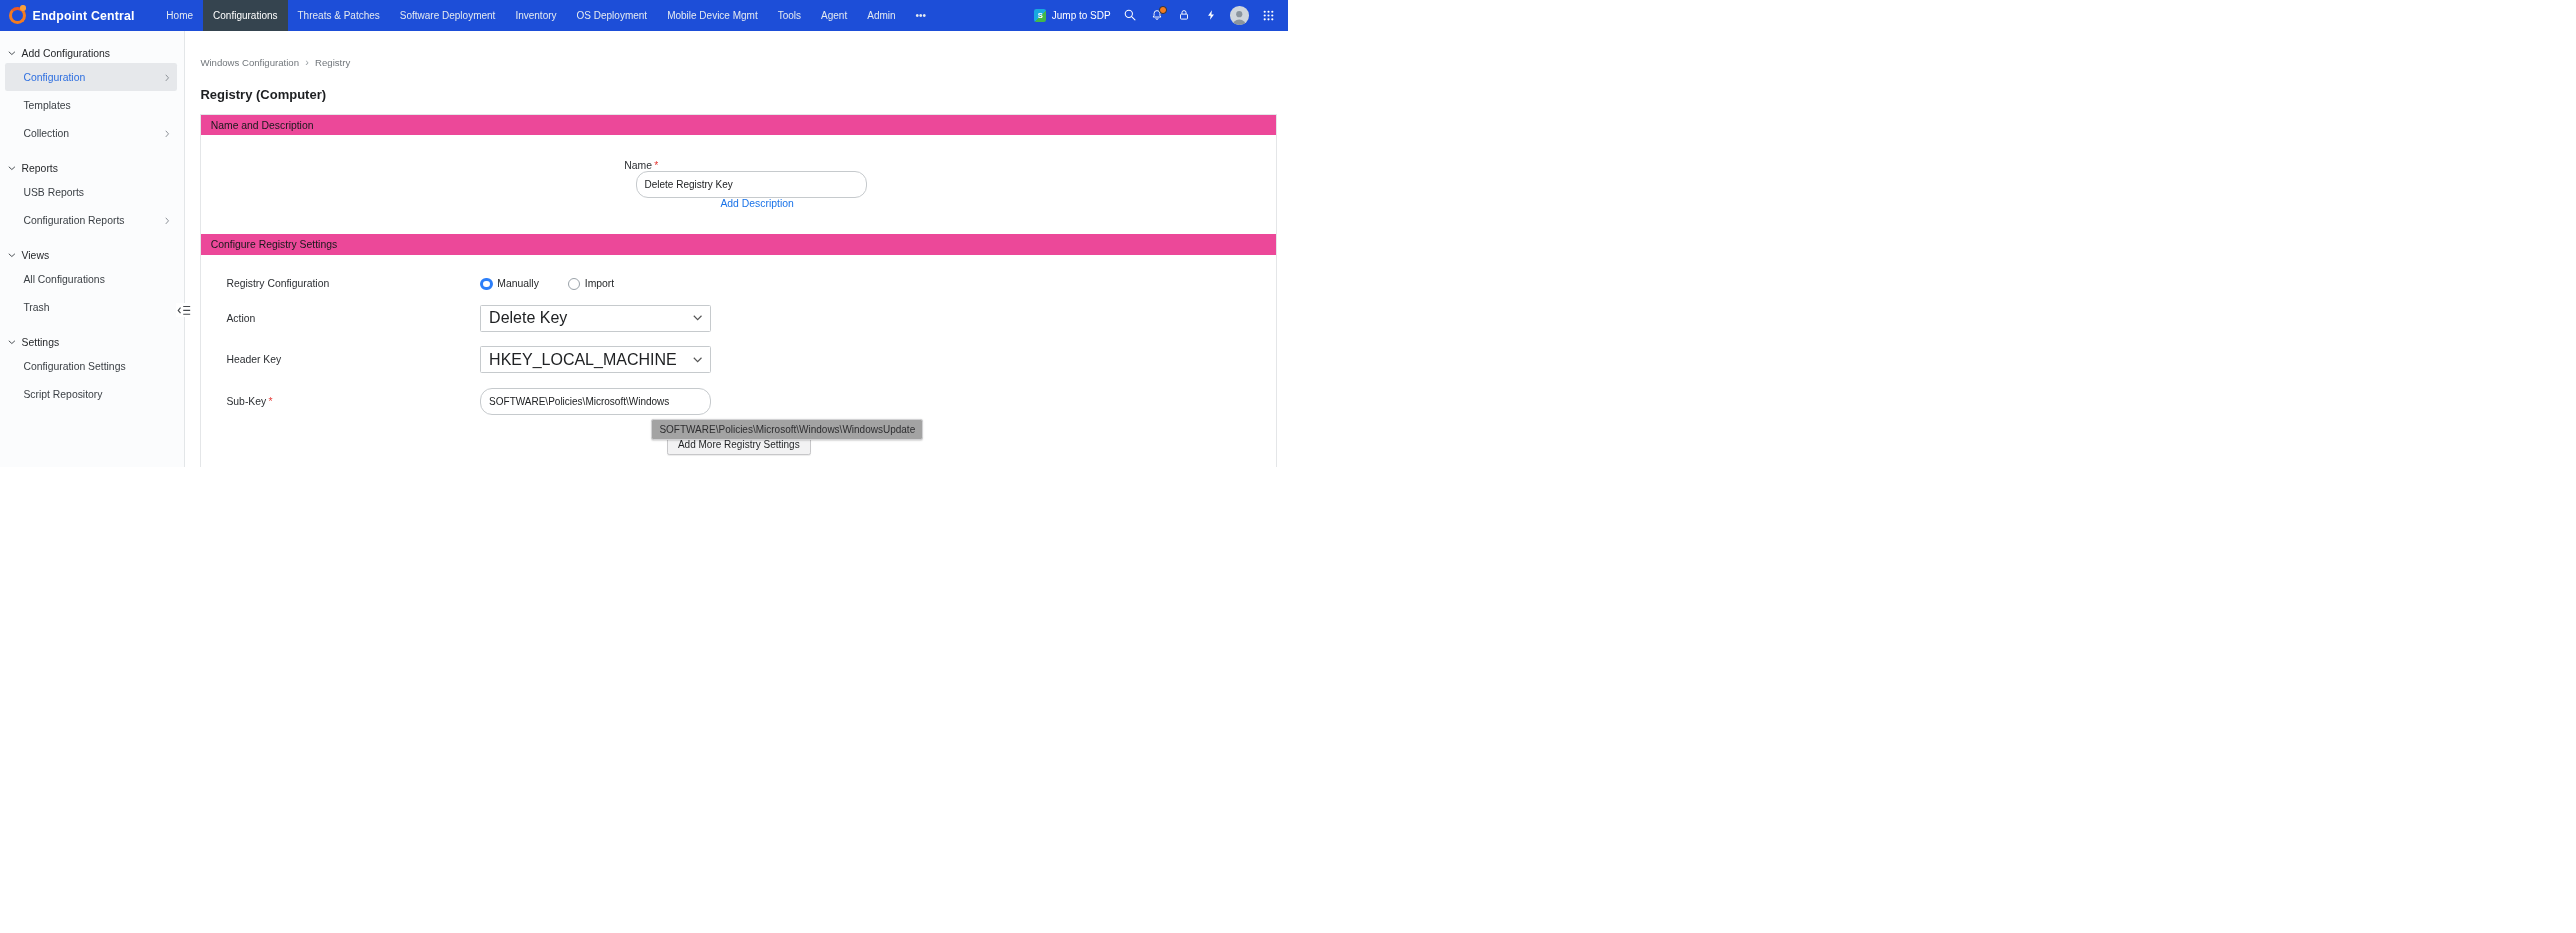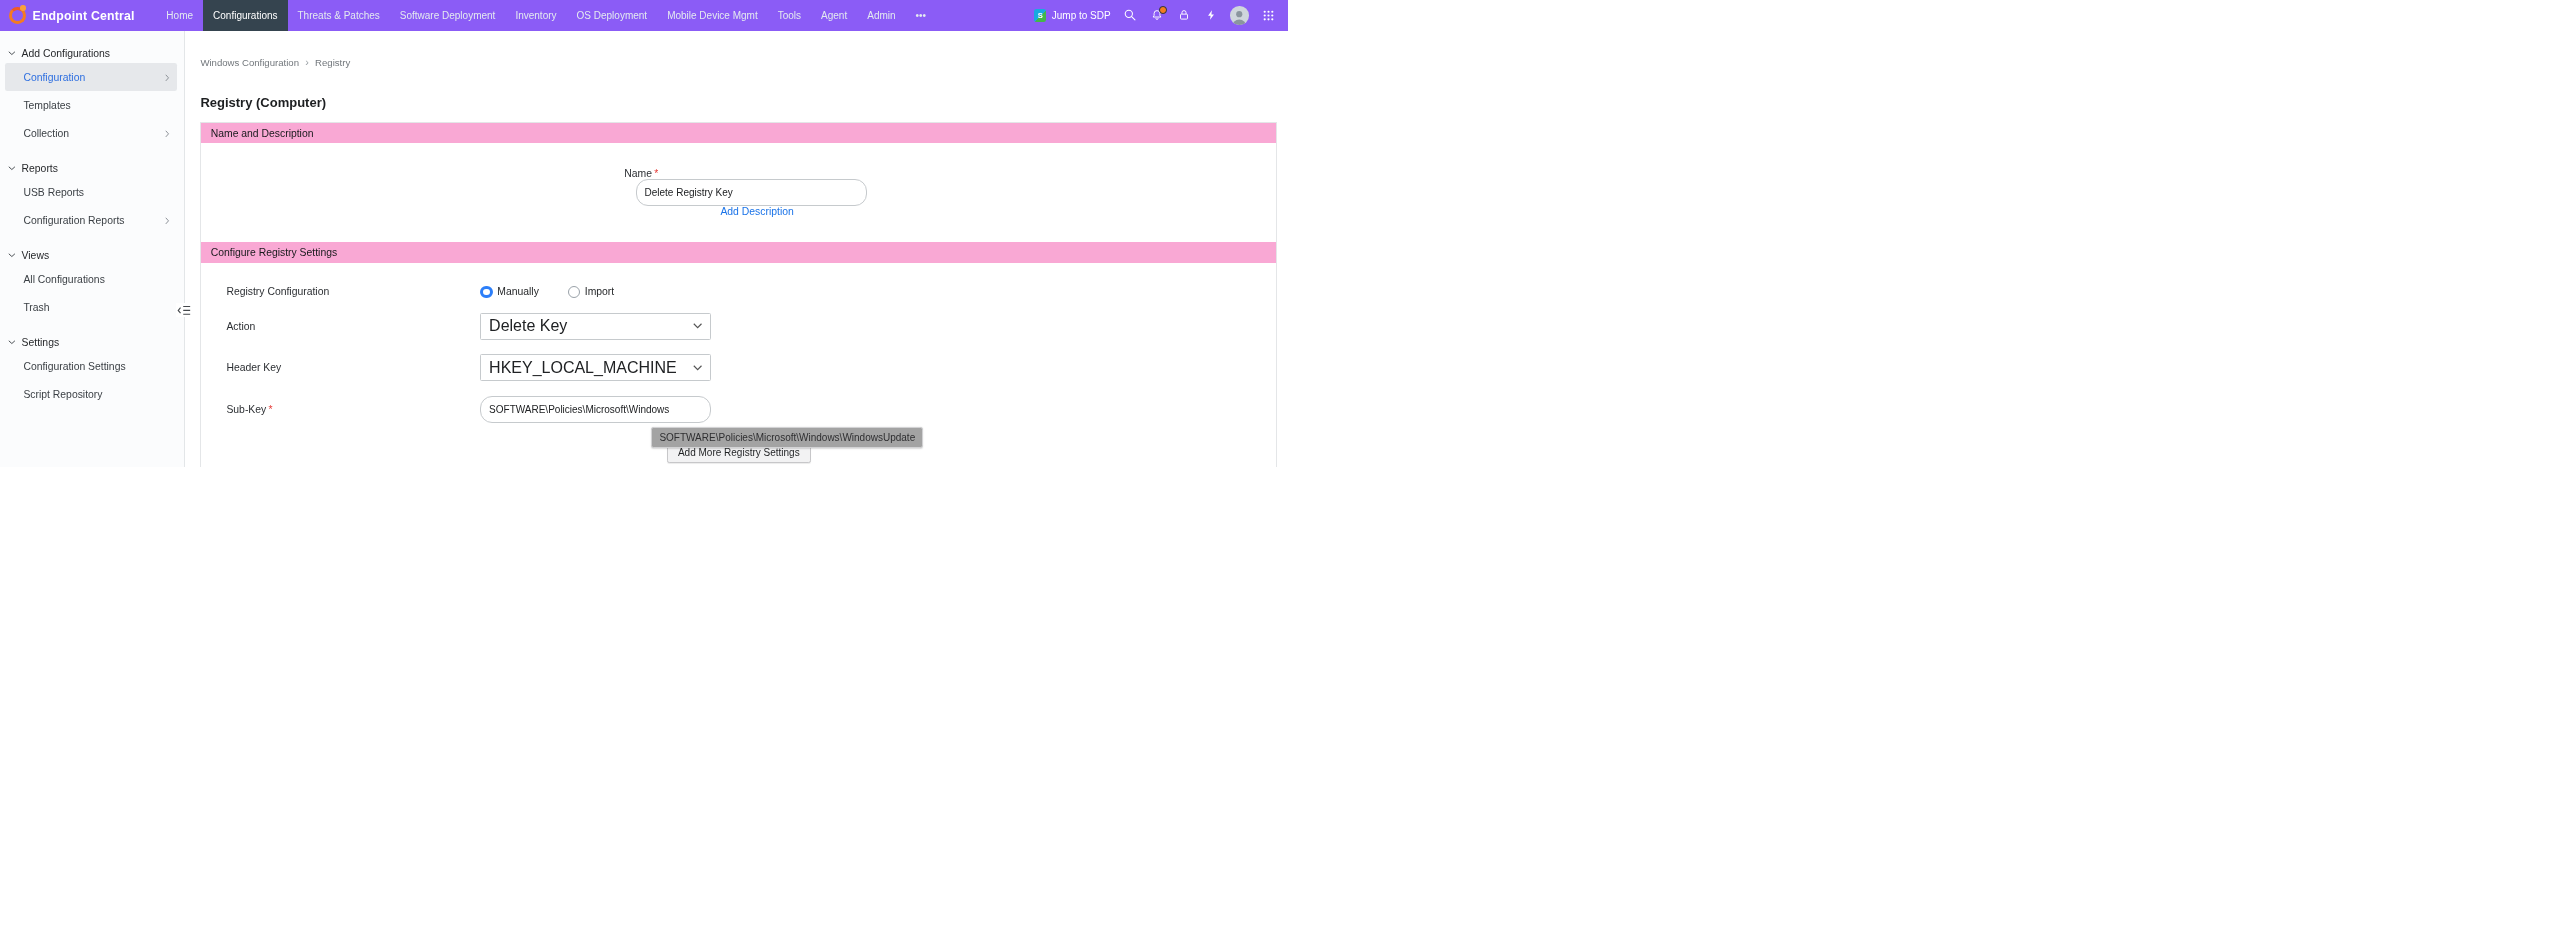--- a/index.html
+++ b/index.html
@@ -1,21 +1,21 @@
 <!DOCTYPE html>
 <html style="font-size:12.3px"><head>
 <meta charset="utf-8">
 <style>
   * { box-sizing: border-box; margin: 0; padding: 0; }
   html, body { background: #fff; }
   body { font-family: "Liberation Sans", sans-serif; }
   .page { width: 1288px; height: 467px; overflow: hidden; display: flex; flex-direction: column; background: #fff; }
 
   
-  .topbar { height: 31px; min-height: 31px; background: #8b5cf6; display: flex; align-items: center; color: #fff; padding-left: 9.3px; }
+  .topbar { height: 31px; min-height: 31px; background: #1d4ed8; display: flex; align-items: center; color: #fff; padding-left: 9.3px; }
   .brand { display: flex; align-items: center; gap: 6.2px; margin-right: 21.6px; cursor: pointer; }
   .logo-ring { width: 17px; height: 17px; border-radius: 50%; border: 3.9px solid #f47b20; border-top-color: #ef5a23; position: relative; }
   .logo-ring::after { content:""; position:absolute; width:5.4px; height:5.4px; background:#f9a03c; border-radius:50%; top:-4.6px; right:-2.3px; }
   .brand-title { font-size: 12.3px; font-weight: 700; letter-spacing: 0.2px; white-space: nowrap; }
   .topnav { display: flex; height: 100%; }
   .nav-item { padding: 0 10px; display: flex; align-items: center; font-size: 10px; color: #e4eaf0; cursor: pointer; white-space: nowrap; }
   .nav-item.active { background: #35444f; color: #fff; }
   .topbar-right { margin-left: auto; display: flex; align-items: center; gap: 11.6px; padding-right: 12.3px; }
   .jump-sdp { display: flex; align-items: center; gap: 5.4px; font-size: 10px; cursor: pointer; white-space: nowrap; }
   .sdp-badge { width: 12.3px; height: 12.3px; border-radius: 2.3px; background: linear-gradient(135deg,#18a9e0 55%, #43b749 55%); display:flex; align-items:center; justify-content:center; font-size:7.7px; font-weight:700; color:#fff; }
@@ -29,27 +29,27 @@
   
   .sidebar { width: 185px; min-width: 185px; background: #fbfcfd; border-right: 0.8px solid #e3e6e8; padding-top: 12.3px; position: relative; }
   .side-section { margin-bottom: 10.8px; }
   .side-section-header { display: flex; align-items: center; gap: 6.2px; padding: 4.6px 7.7px; font-size: 10.4px; font-weight: 500; color: #26282b; cursor: pointer; }
   .side-item { height: 28px; display: flex; align-items: center; justify-content: space-between; margin: 0 7px 0 5.4px; padding: 0 7px 0 18px; font-size: 10.4px; color: #3a3f44; border-radius: 2.3px; cursor: pointer; }
   .side-item.selected { background: #e6e8eb; color: #2e6fe0; }
   .collapse-toggle { position: absolute; top: 272px; right: -8.5px; background: #fff; padding: 1.5px; cursor: pointer; }
 
   
   .main { flex: 1; padding: 25px 10.8px 0 15.4px; min-width: 0; }
-  .breadcrumb { font-size: 9.6px; color: #72777c; display: flex; gap: 6.2px; align-items: center; margin-bottom: 27px; }
+  .breadcrumb { font-size: 9.6px; color: #72777c; display: flex; gap: 6.2px; align-items: center; margin-bottom: 19px; }
   .crumb { cursor: pointer; }
   .crumb-sep { color: #9aa0a5; font-size: 10.8px; }
   .page-title { font-size: 13px; font-weight: 700; color: #1d1f21; margin: 0 0 12.3px; }
 
   .panel { border: 0.8px solid #e4e6e8; border-bottom: none; }
-  .section-bar { background: #f9a8d4; padding: 4.6px 9.3px; font-size: 10.4px; font-weight: 500; color: #17191b; }
+  .section-bar { background: #ec4899; padding: 4.6px 9.3px; font-size: 10.4px; font-weight: 500; color: #17191b; }
 
   .form-row { display: flex; align-items: center; padding-left: 25px; }
   .row-name { margin: 25px 0; flex-direction: column; }
   .row-radio { margin-top: 23px; }
   .row-gap { margin-top: 14.7px; }
   .form-label { width: 254px; min-width: 254px; font-size: 10.4px; color: #2c2f33; }
   .req { color: #e53935; margin-left: 2.3px; }
 
   .text-input { width: 231px; height: 27px; border: 0.8px solid #c6cacd; border-radius: 12px; padding: 0 7.7px; font-size: 10px; color: #202224; font-family: inherit; background: #fff; }
   .link { color: #1a73e8; font-size: 10.4px; margin-left: 11.6px; cursor: pointer; text-decoration: none; white-space: nowrap; }

